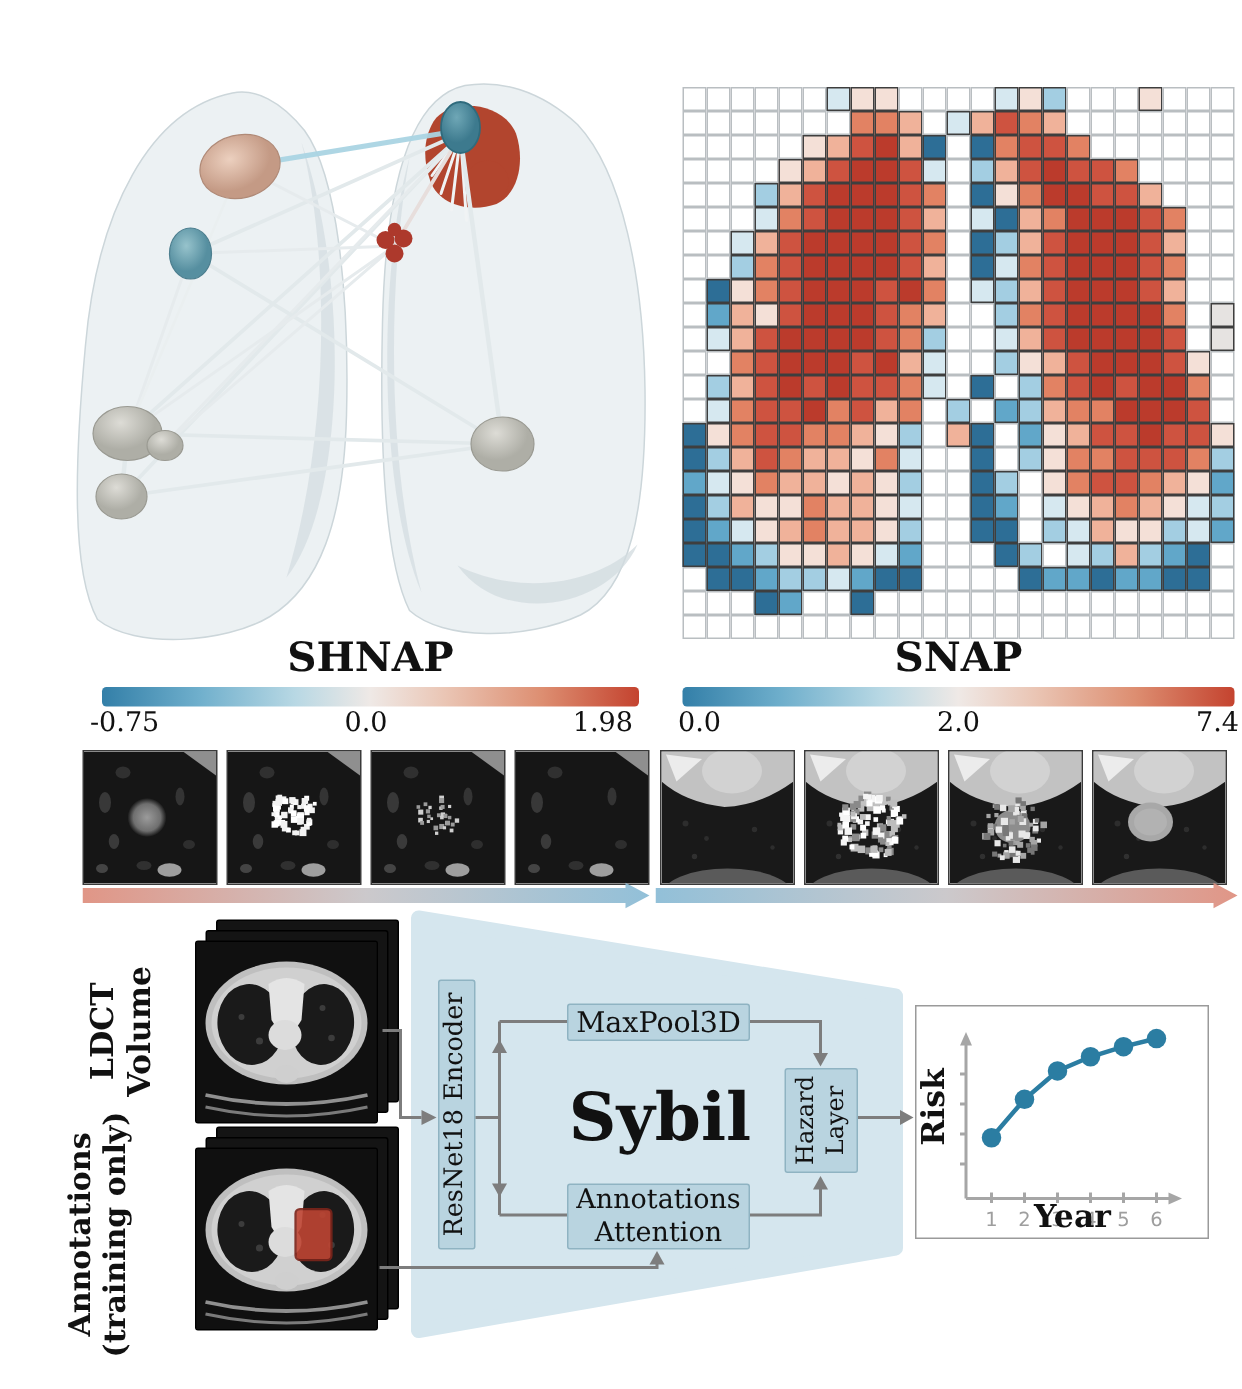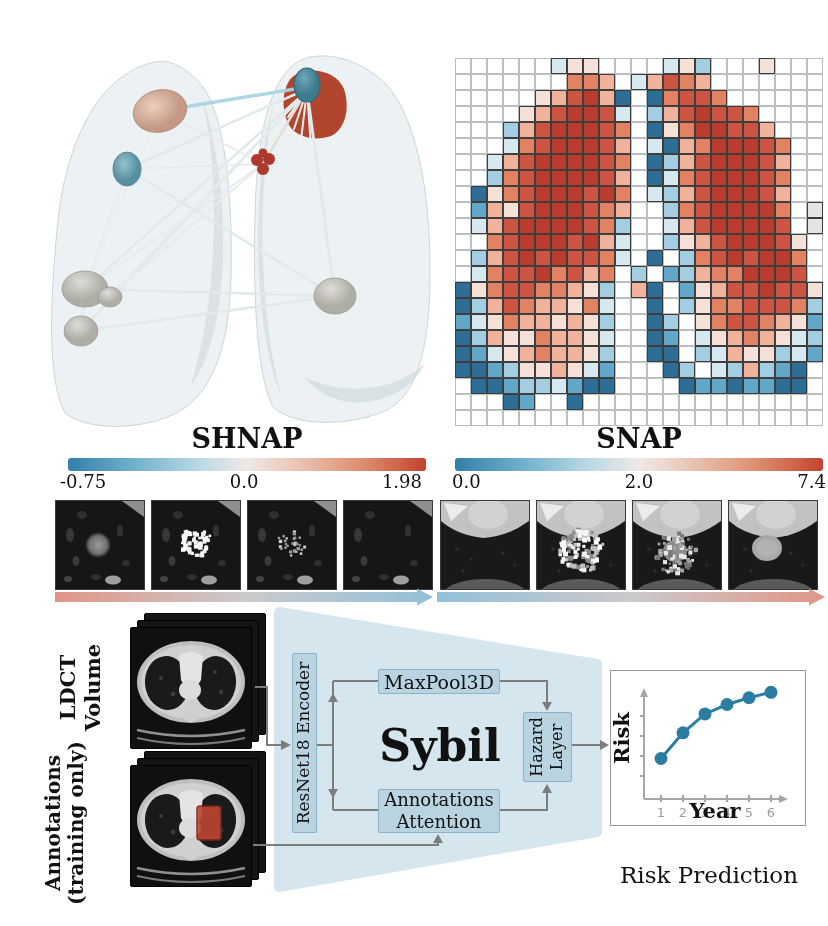--- a/index.html
+++ b/index.html
@@ -1147,15 +1147,14 @@
           <circle cx="138" cy="26.75" r="6.5" fill="#2b7da2"></circle>
           <circle cx="160" cy="21.349999999999994" r="6.5" fill="#2b7da2"></circle>
         </g>
     </svg>
   </div>
   <div class="abs vlabel rot" style="left:592px;top:726px;width:60px;height:24px;font-size:21px;">
     <span>Risk</span>
   </div>
   <div class="abs ctr" style="left:645px;top:798px;width:140px;font-size:21px;font-weight:600;">Year</div>
 
-  <div class="abs caption" style="top:862px;">Risk Prediction</div>
 
 </div>
 
 </body></html>

